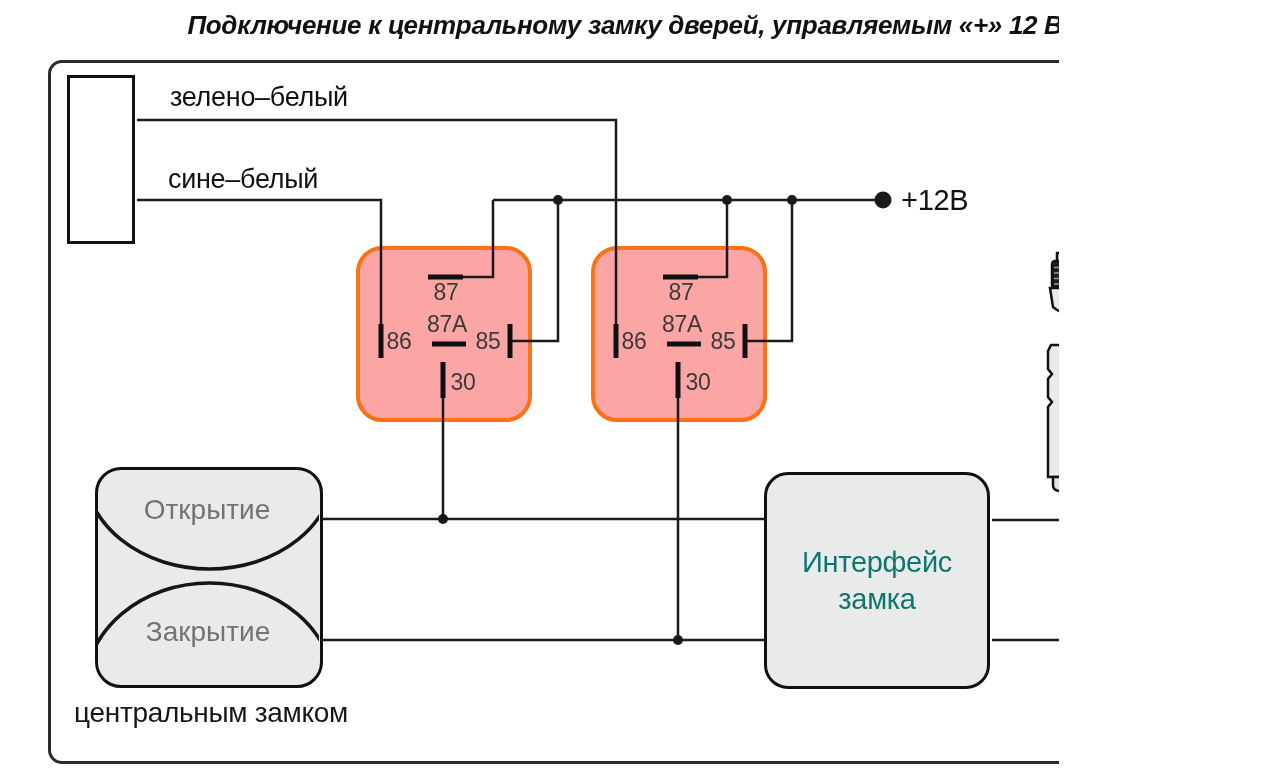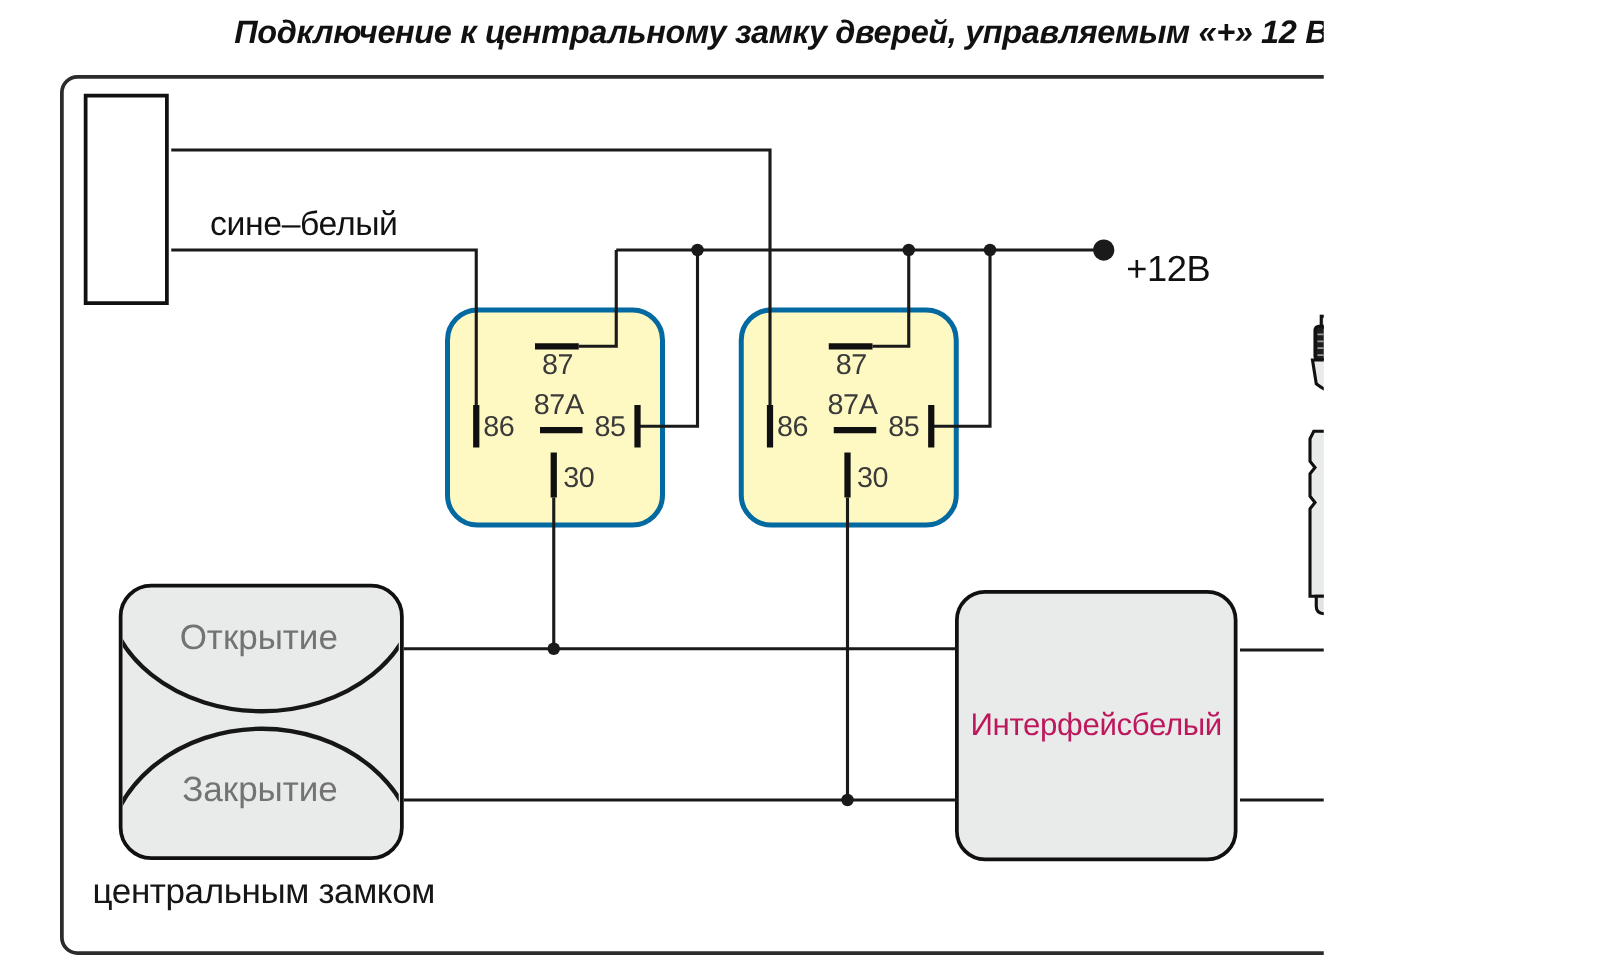--- a/index.html
+++ b/index.html
@@ -7,57 +7,58 @@
          font-family:"Liberation Sans",sans-serif;color:#161616;overflow:hidden;text-decoration:underline;}
   .title{position:absolute;left:0;top:10px;width:1250px;text-align:center;
          font-size:26px;font-weight:bold;font-style:italic;letter-spacing:-0.3px;color:#111;}
   .frame{position:absolute;left:48px;top:60px;width:1131px;height:704px;
          border:3px solid #2b2b2b;border-radius:14px;box-sizing:border-box;background:transparent;}
   .connector{position:absolute;left:67px;top:75px;width:68px;height:169px;
          border:3px solid #111;background:#fff;box-sizing:border-box;}
   .wire-label{position:absolute;font-size:27px;letter-spacing:-0.3px;color:#111;white-space:nowrap;}
   .lbl-green{left:170px;top:82px;}
   .lbl-blue{left:168px;top:164px;}
-  .lbl-power{left:901px;top:200px;font-size:29px;}
-  .relay{position:absolute;width:176px;height:176px;background:#fef9c3;border:4px solid #0369a1;
+  .lbl-power{left:901px;top:184px;font-size:29px;}
+  .relay{position:absolute;width:176px;height:176px;background:#fca5a5;border:4px solid #f97316;
          border-radius:26px;box-sizing:border-box;}
   .relay-1{left:356px;top:246px;}
   .relay-2{left:591px;top:246px;}
   .pin-label{position:absolute;font-size:23px;color:#3a3a3a;white-space:nowrap;
          transform:translate(-50%,-50%);letter-spacing:-0.3px;}
   .pl-87 {left:86px; top:42px;}
   .pl-87a{left:87px; top:74px;}
   .pl-86 {left:39px; top:91px;}
   .pl-85 {left:128px;top:91px;}
   .pl-30 {left:103px;top:132px;}
   .manual{position:absolute;left:95px;top:467px;width:228px;height:221px;background:#e9ebeb;
          border:3.5px solid #101010;border-radius:26px;box-sizing:border-box;overflow:hidden;}
   .manual svg{position:absolute;left:0;top:0;}
   .mlabel{position:absolute;font-size:28px;color:#737373;transform:translate(-50%,-50%);white-space:nowrap;}
   .ml-open{left:109px;top:40px;}
   .ml-close{left:110px;top:162px;}
   .caption{position:absolute;left:38px;top:694px;width:346px;text-align:center;
          font-size:28px;line-height:37px;color:#161616;letter-spacing:-0.3px;}
   .iface{position:absolute;left:764px;top:472px;width:226px;height:217px;background:#e9ebeb;
          border:3.5px solid #101010;border-radius:24px;box-sizing:border-box;
-         display:flex;flex-direction:row;align-items:center;justify-content:center;
-         font-size:25px;line-height:37px;color:#be185d;letter-spacing:-0.3px;text-align:center;}
+         display:flex;flex-direction:column;align-items:center;justify-content:center;
+         font-size:29px;line-height:37px;color:#0f766e;letter-spacing:-0.3px;text-align:center;}
   .layer{position:absolute;left:0;top:0;pointer-events:none;}
 </style>
 </head>
 <body>
 
 <div class="stage">
 
   <div class="title">Подключение к центральному замку дверей, управляемым «+» 12 В</div>
 
   <div class="frame"></div>
 
   <div class="connector"></div>
 
+  <div class="wire-label lbl-green">зелено–белый</div>
   <div class="wire-label lbl-blue">сине–белый</div>
   <div class="wire-label lbl-power">+12В</div>
 
   <div class="relay relay-1">
     <div class="pin-label pl-87">87</div>
     <div class="pin-label pl-87a">87A</div>
     <div class="pin-label pl-86">86</div>
     <div class="pin-label pl-85">85</div>
     <div class="pin-label pl-30">30</div>
   </div>
@@ -78,21 +79,21 @@
     <div class="mlabel ml-open">Открытие</div>
     <div class="mlabel ml-close">Закрытие</div>
   </div>
 
   <div class="caption">
     <div>центральным замком</div>
   </div>
 
   <div class="iface">
     <div>Интерфейс</div>
-    <div>белый</div>
+    <div>замка</div>
   </div>
 
   <svg class="layer" width="1281" height="778" viewBox="0 0 1281 778">
     <g fill="none" stroke="#1a1a1a" stroke-width="2.5">
       <path d="M137,120 H616 V326"></path>
       <path d="M137,200 H381 V326"></path>
       <path d="M493,200 H883"></path>
       <path d="M463,277 H493 V200"></path>
       <path d="M510,341 H558 V200"></path>
       <path d="M698,277 H727 V200"></path>

